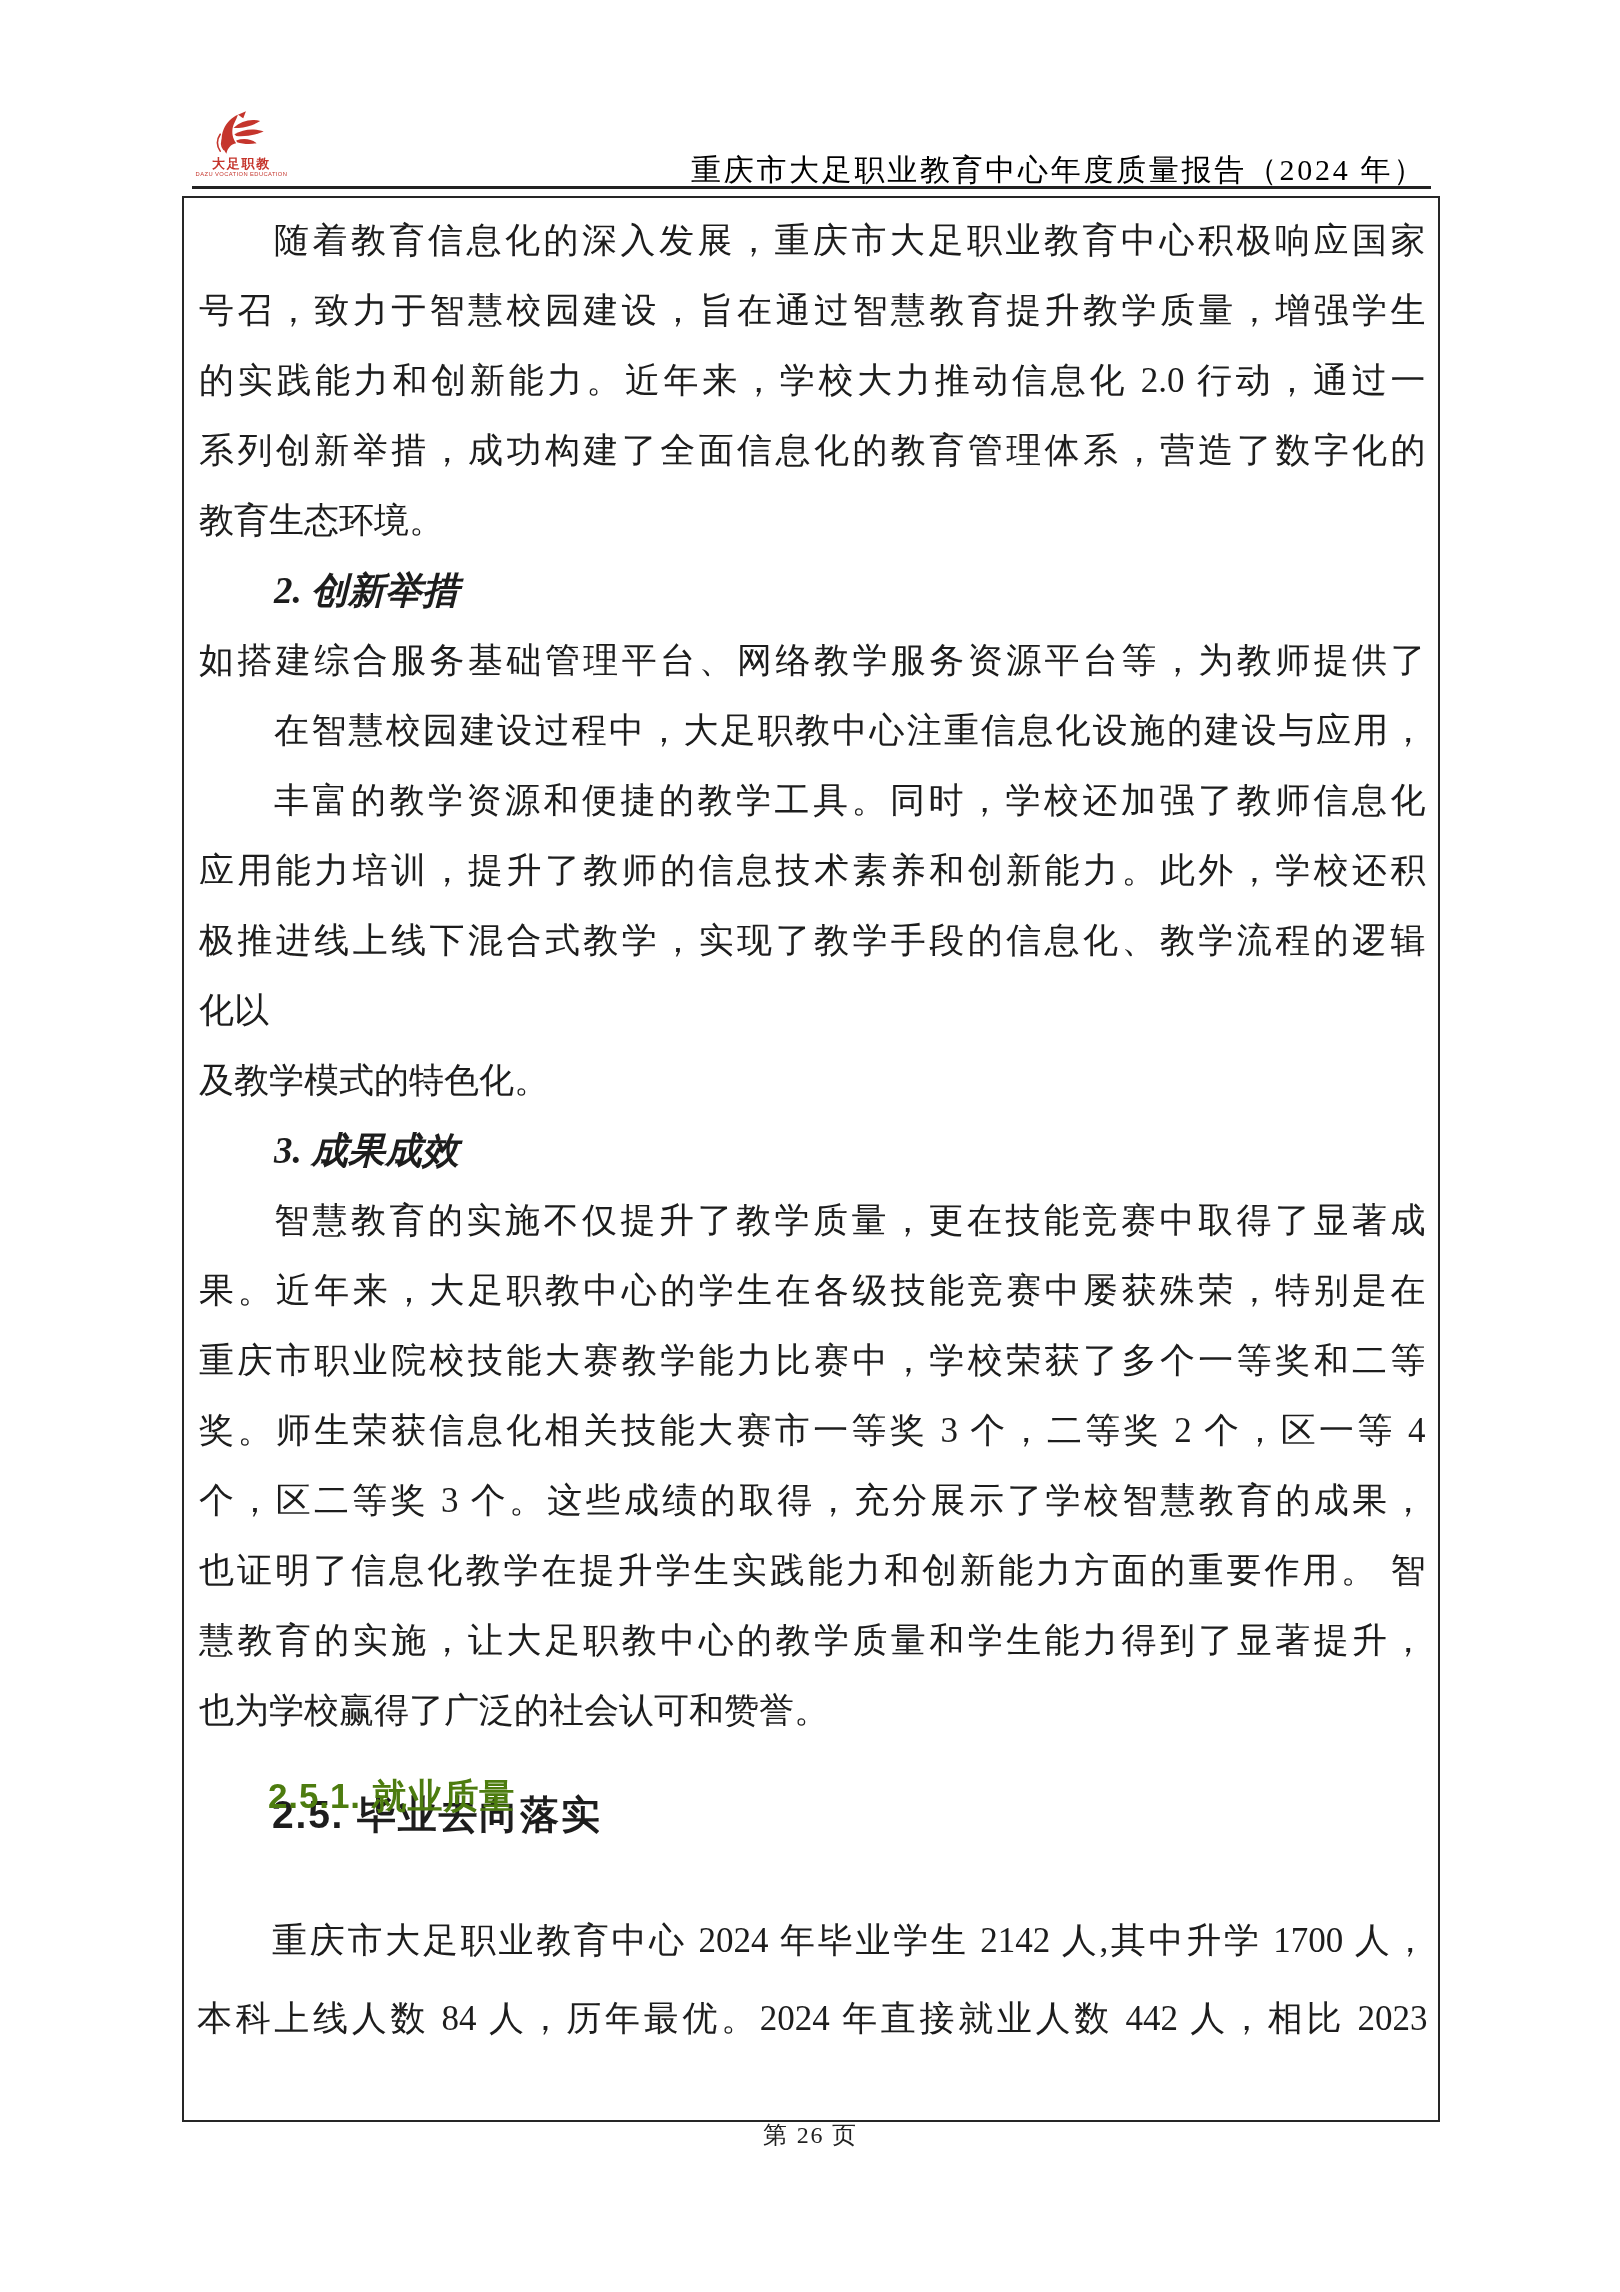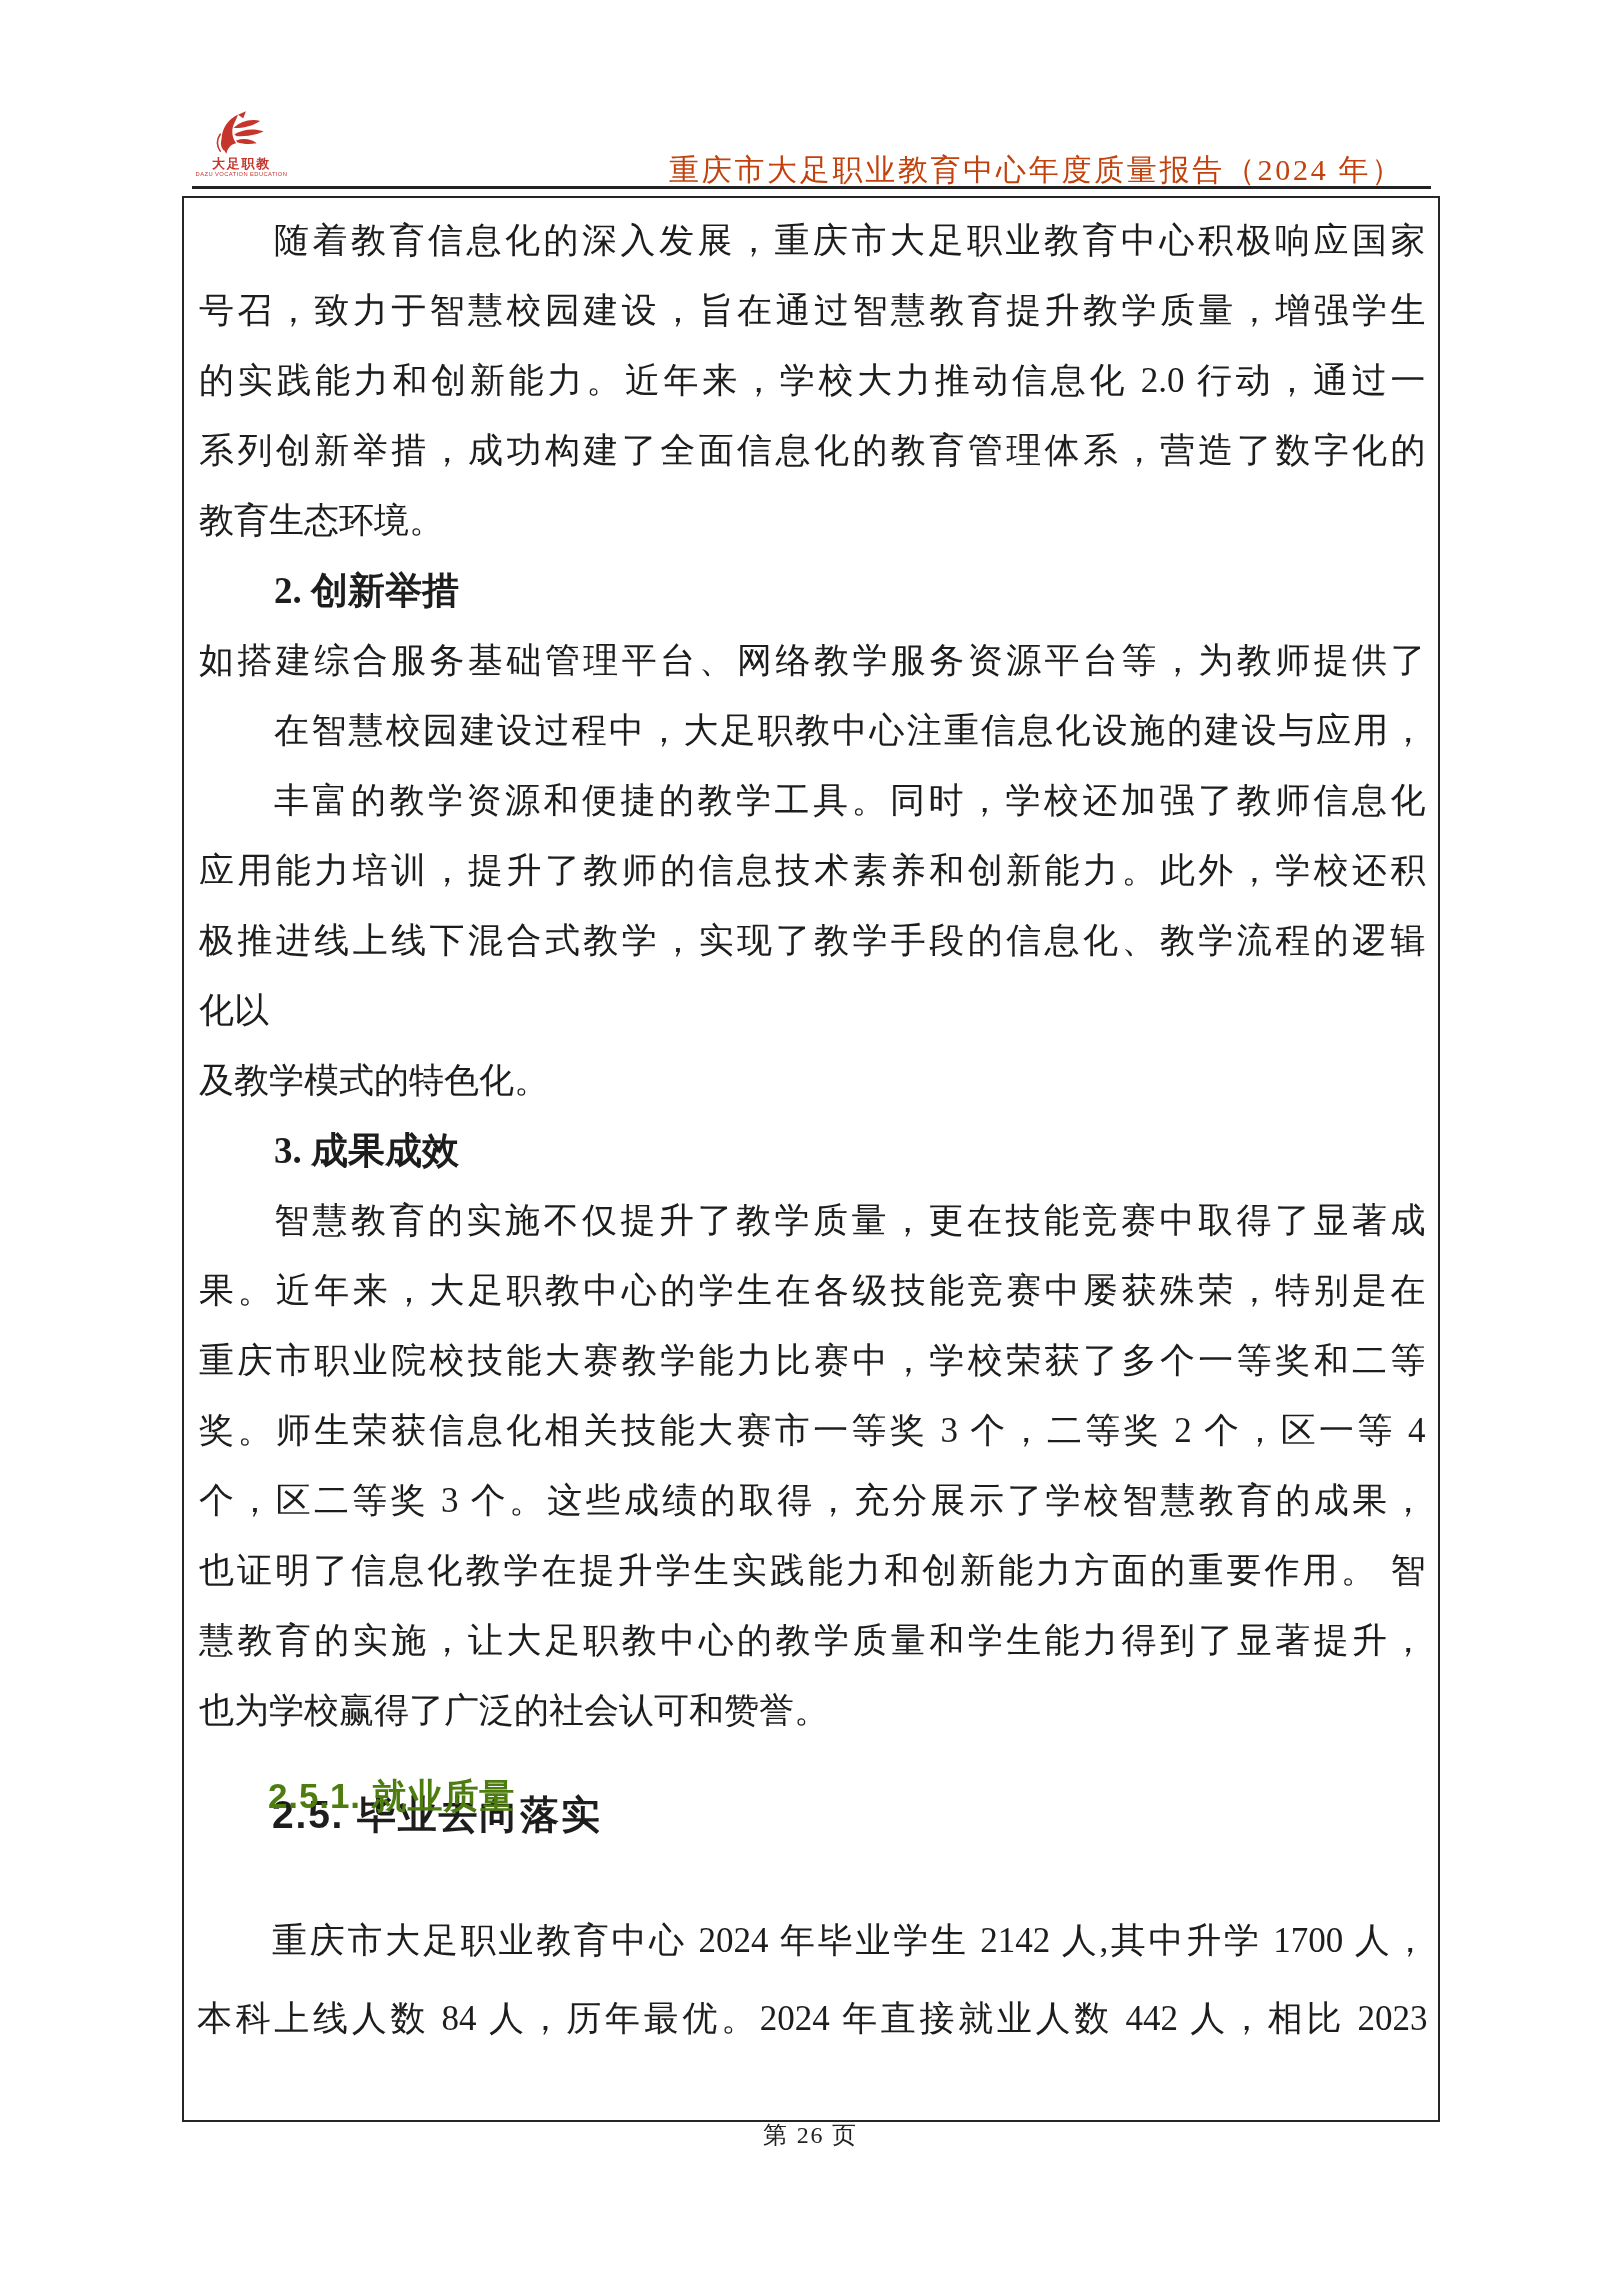--- a/index.html
+++ b/index.html
@@ -22,23 +22,23 @@
     font-family:"Liberation Sans", sans-serif;
     font-weight:bold;font-size:13px;letter-spacing:1.8px;color:#c5352c;
     white-space:nowrap;
   }
   .logo-en{
     margin-top:2.7px;
     font-family:"Liberation Sans", sans-serif;
     font-size:5.8px;letter-spacing:0.4px;color:#c5352c;white-space:nowrap;
   }
   .header-title{
-    position:absolute;top:150px;right:217px;
+    position:absolute;top:150px;right:195px;
     font-size:30px;letter-spacing:2.7px;white-space:nowrap;
-    color:#c2410c;
+    color:#000000;
   }
   .header-rule{
     position:absolute;left:192px;top:186px;width:1239px;height:2.7px;
     background:#222222;
   }
   
   .content-box{
     position:absolute;left:182px;top:196px;
     width:1258px;height:1926px;
     box-sizing:border-box;
@@ -53,21 +53,21 @@
     overflow:visible;
   }
   .line.full{
     text-align:justify;
     text-align-last:justify;
   }
   .line.indent{ text-indent:75px; }
   .line.heading{
     font-weight:bold;
     font-size:37px;
-    text-align:right;text-align-last:left;
+    text-align:right;text-align-last:left;font-style:italic;
   }
   
   .sec-h1{
     position:absolute;left:272px;top:1788px;margin:0;
     font-family:"Liberation Sans", sans-serif;
     font-weight:bold;font-size:39px;letter-spacing:1.8px;
     color:#1d1d1d;white-space:nowrap;
   }
   .sec-h2{
     position:absolute;left:267px;top:1772px;margin:1px;

